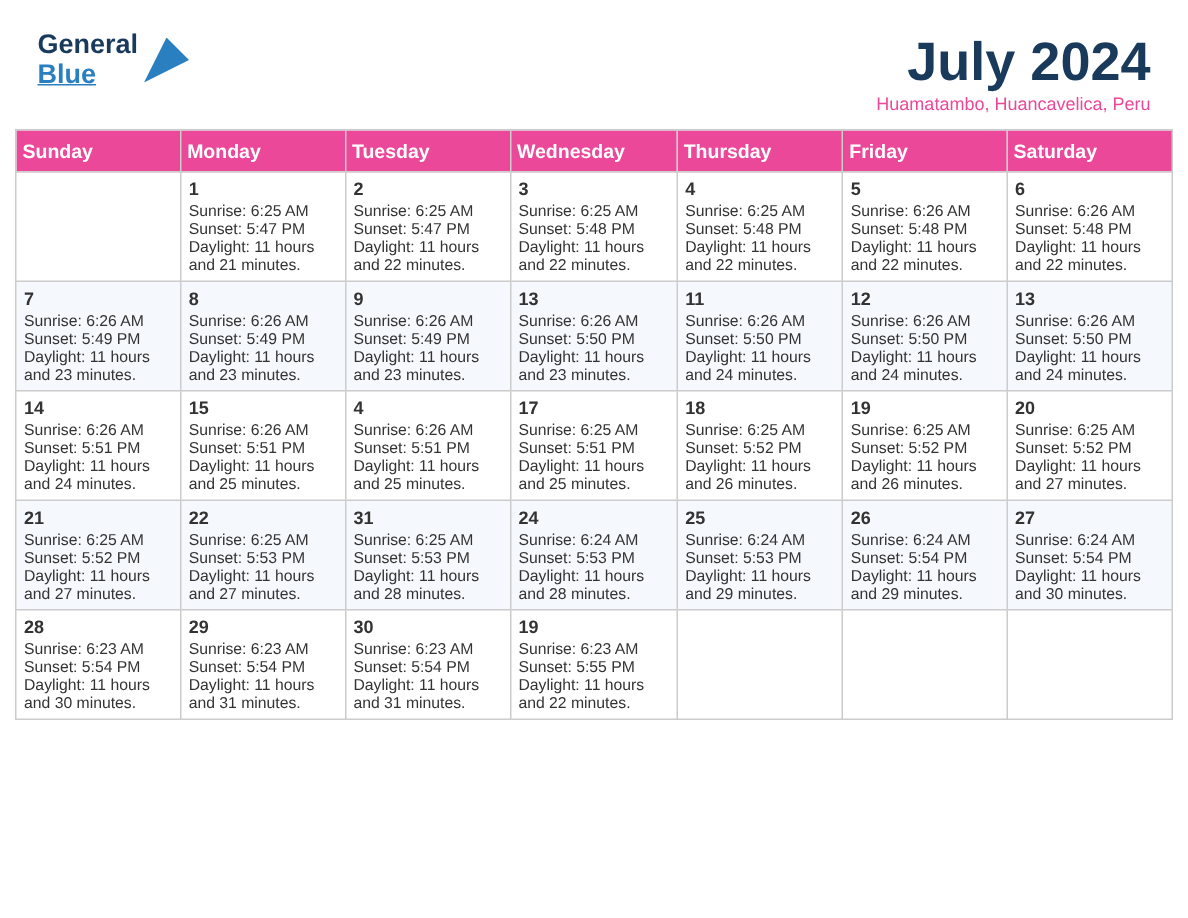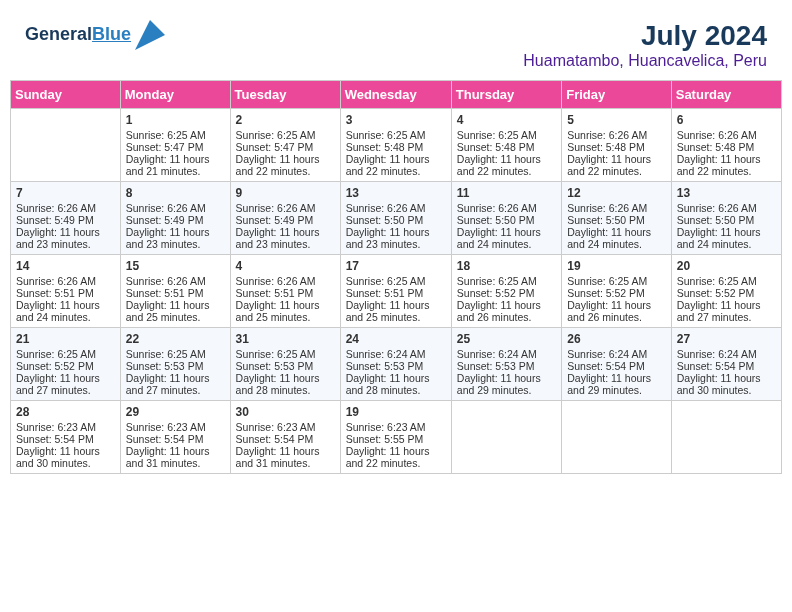--- a/index.html
+++ b/index.html
@@ -15,21 +15,21 @@
       justify-content: space-between;
       align-items: flex-start;
       padding: 10px 15px 5px 15px;
     }
     .logo {
       display: flex;
       align-items: center;
     }
     .logo-text {
       display: flex;
-      flex-direction: row;
+      flex-direction: column;
       line-height: 1.1;
     }
     .logo-general {
       font-size: 18px;
       font-weight: bold;
       color: #1a3a5c;
     }
     .logo-blue {
       font-size: 18px;
       font-weight: bold;
@@ -38,27 +38,27 @@
     }
     .logo-icon {
       width: 30px;
       height: 30px;
       margin-left: 4px;
     }
     .title-section {
       text-align: right;
     }
     .month-year {
-      font-size: 28px;
+      font-size: 36px;
       font-weight: bold;
       color: #1a3a5c;
     }
     .location {
-      font-size: 16px;
-      color: #4c1d95;
+      font-size: 12px;
+      color: #ec4899;
     }
     .calendar {
       width: 100%;
       border-collapse: collapse;
       margin-top: 5px;
     }
     .calendar th {
       background-color: #ec4899;
       color: white;
       padding: 6px 4px;

